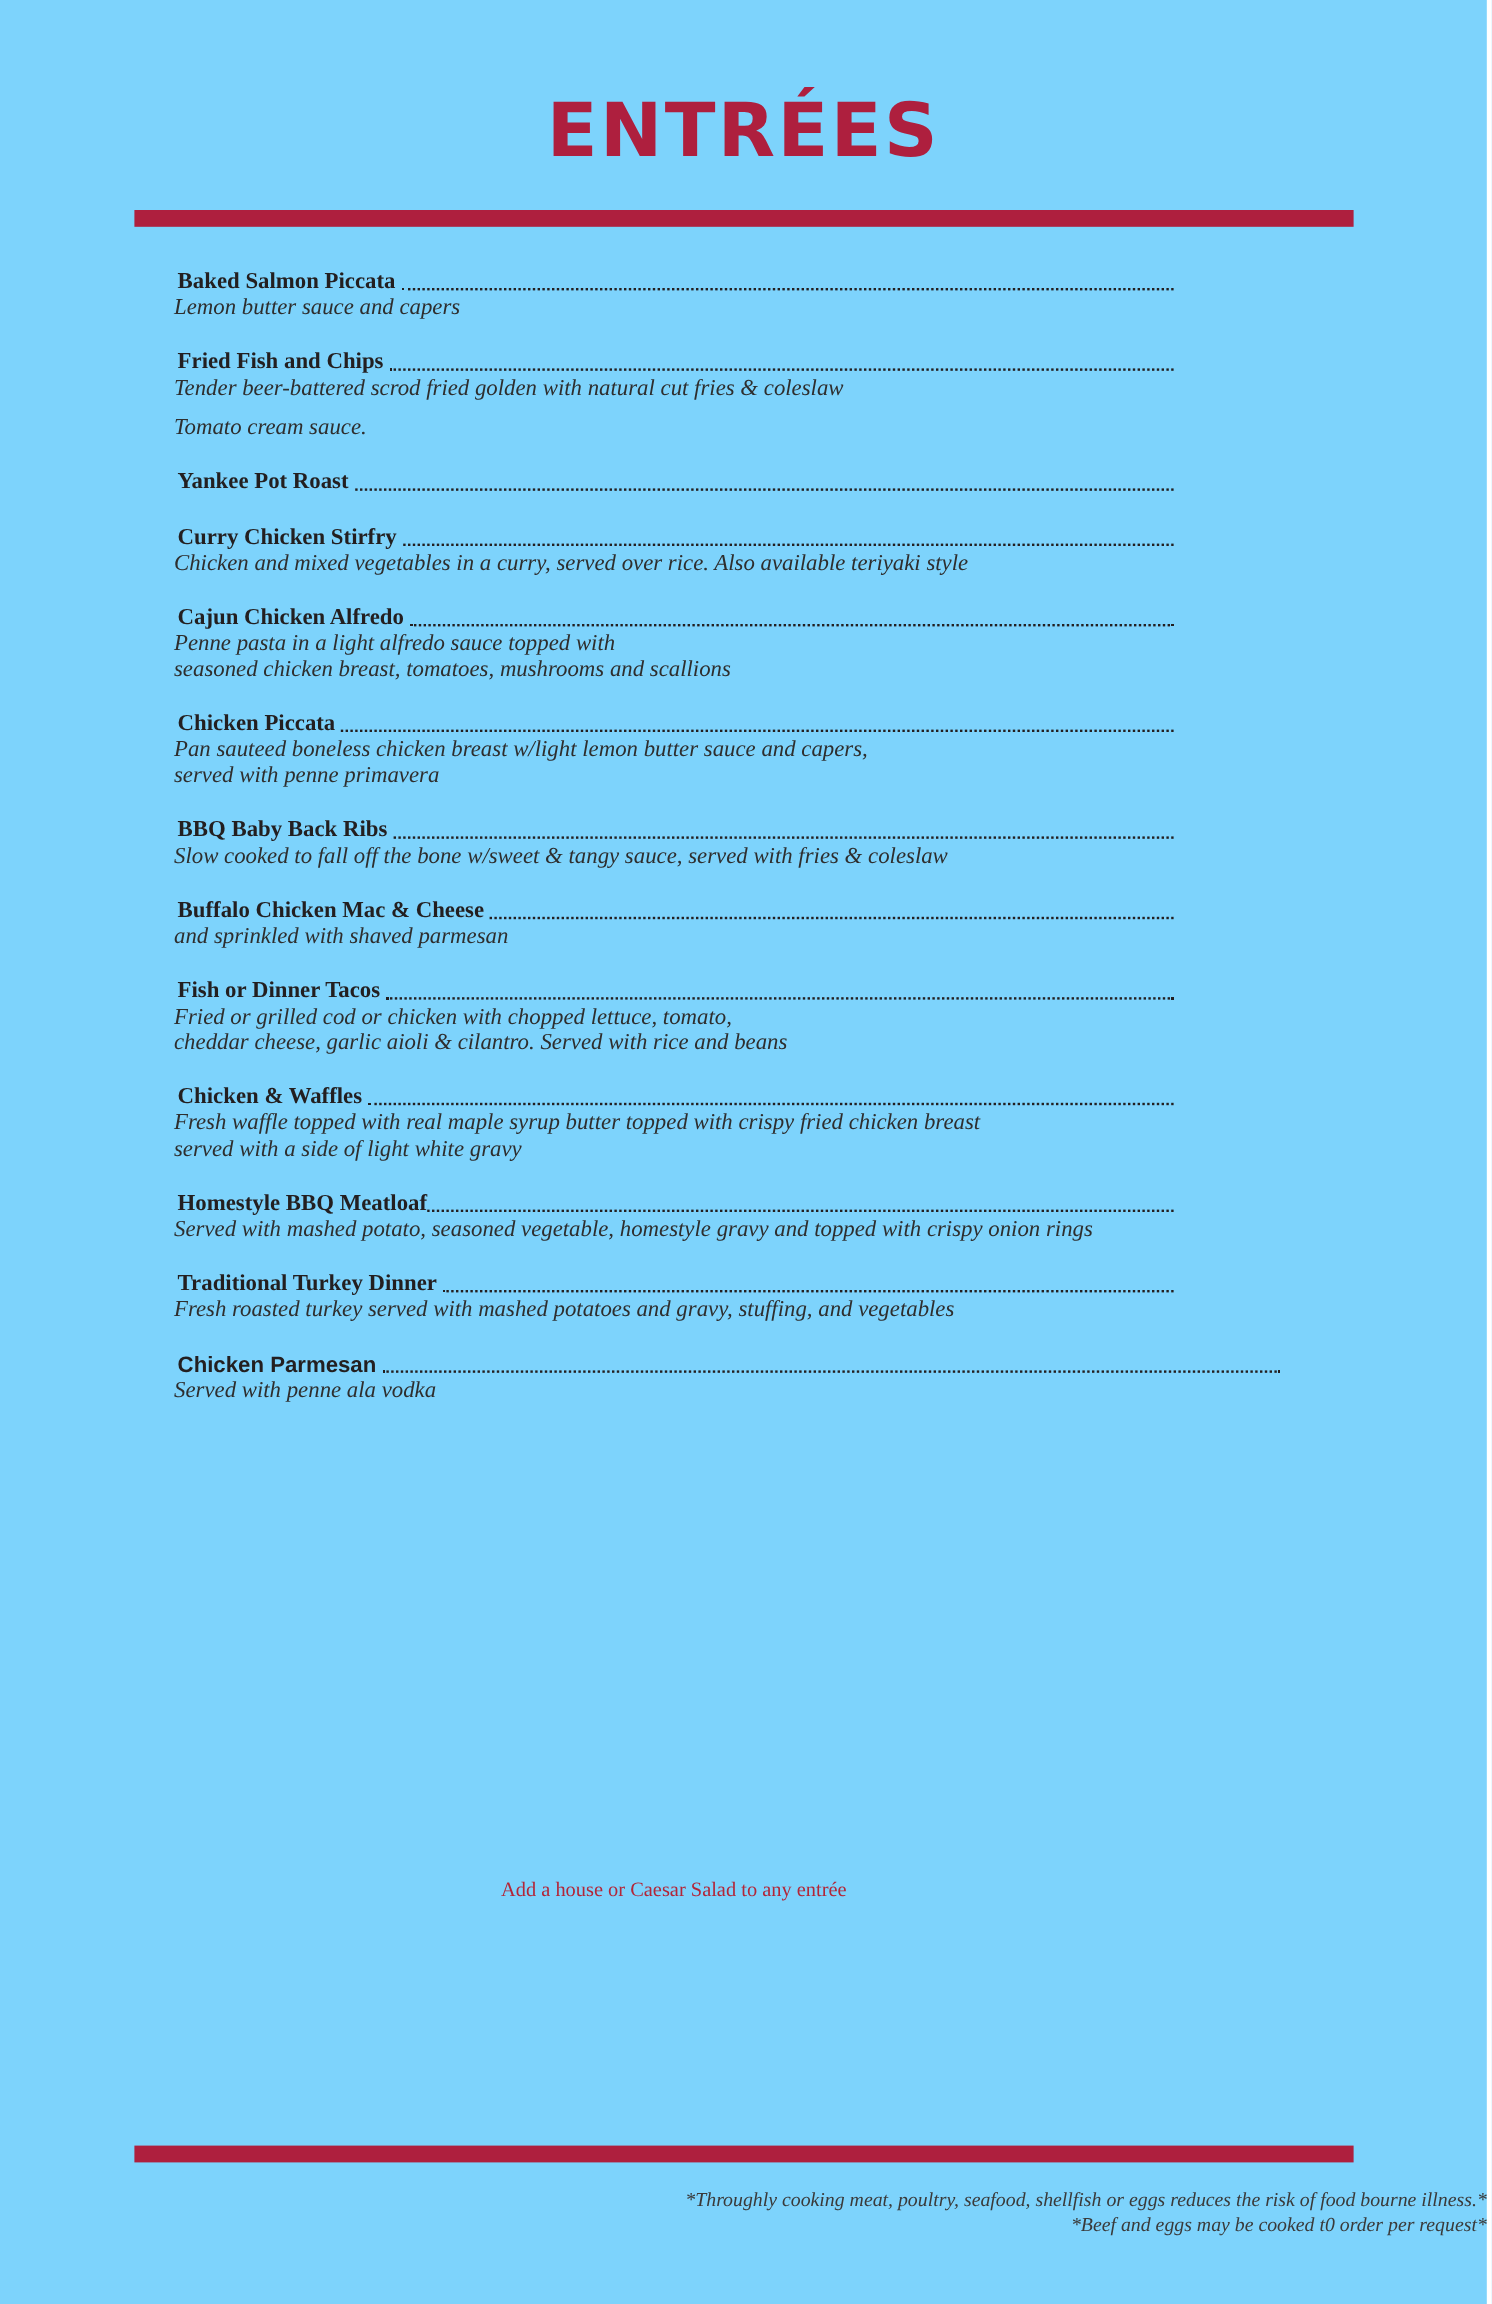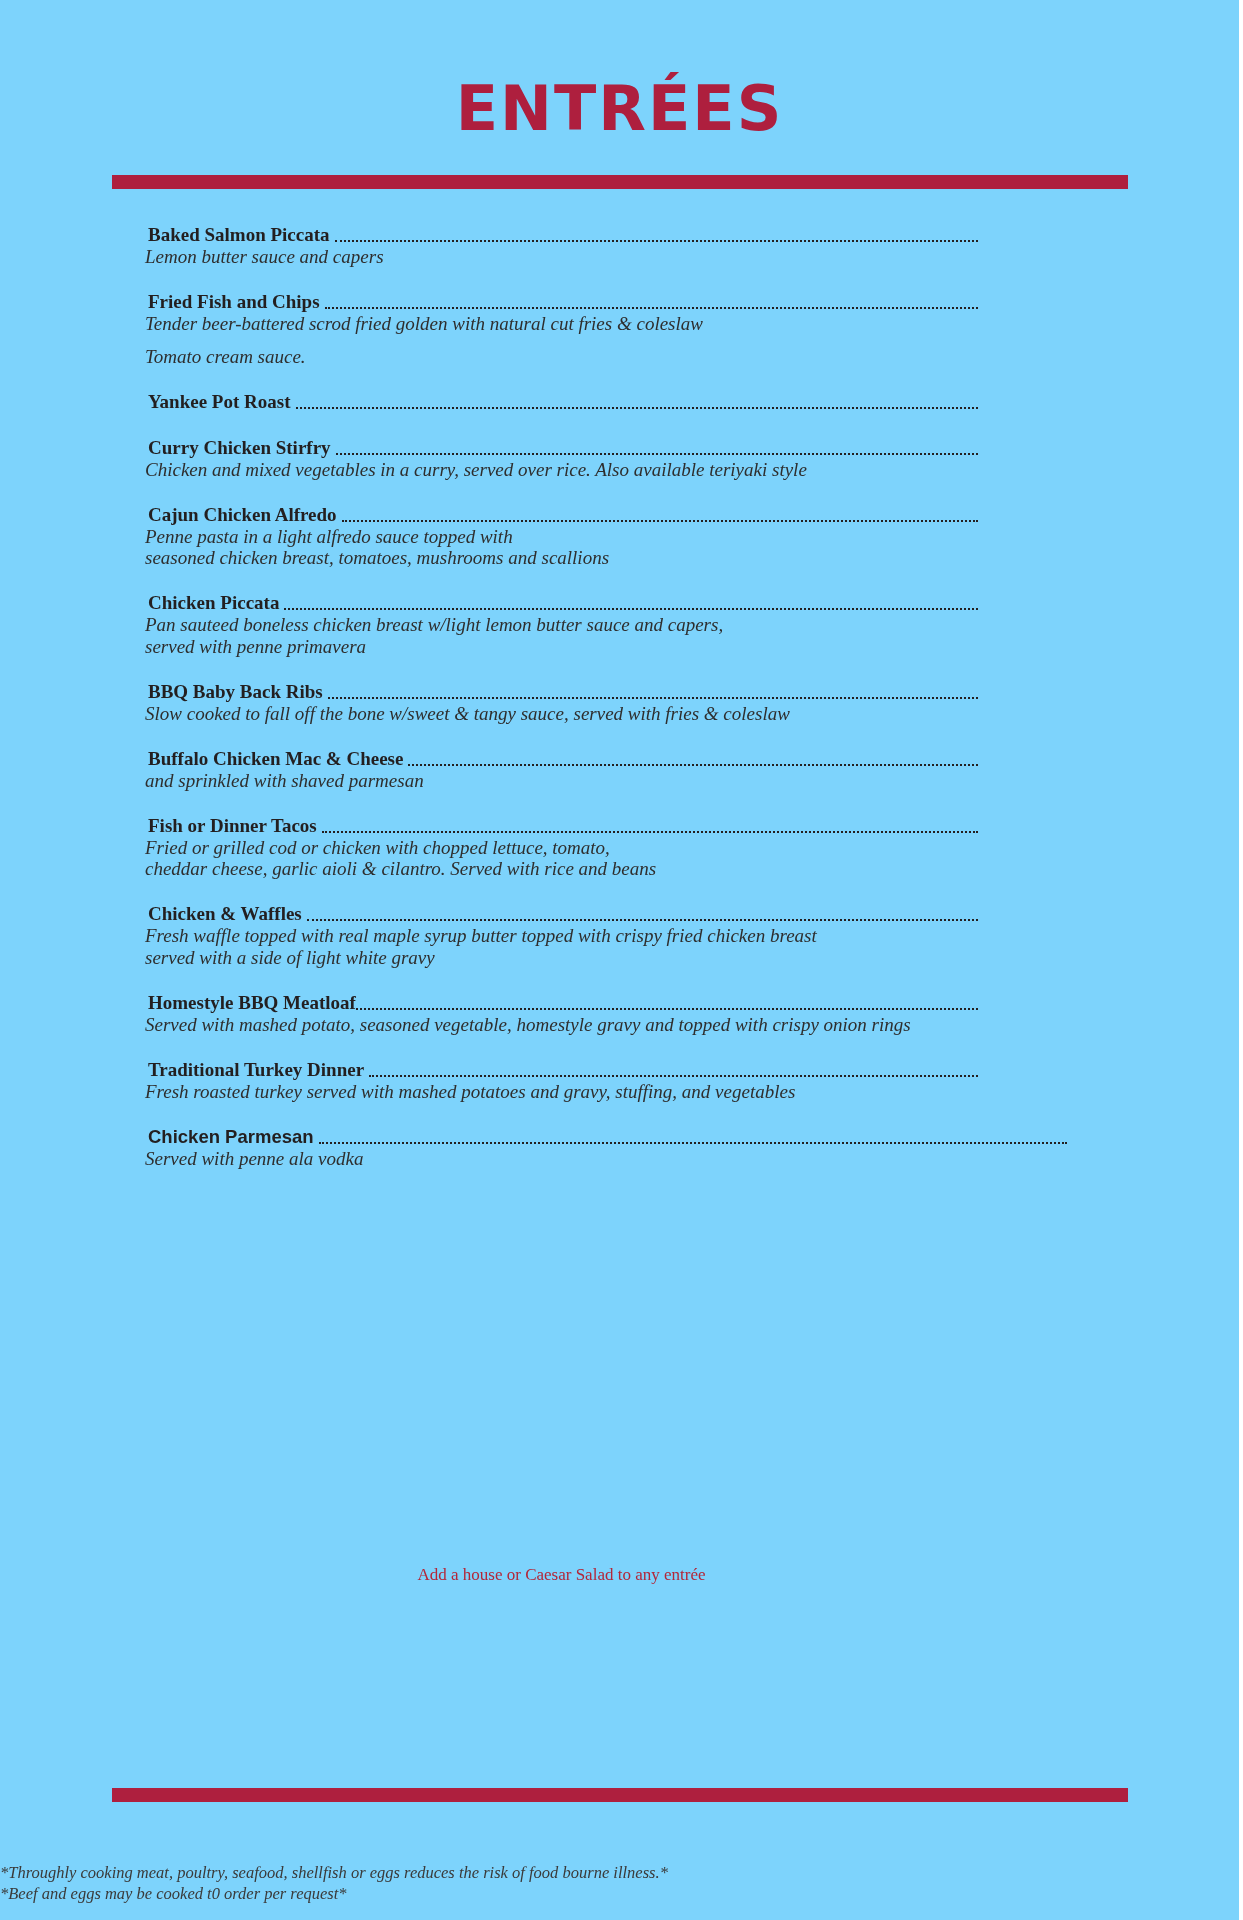--- a/index.html
+++ b/index.html
@@ -80,26 +80,25 @@
     text-align: center;
     font-size: 17px;
     color: #b32638;
     margin-top: 13px;
   }
   .footer {
     position: absolute;
     top: 1822px;
     left: 0;
     width: 100%;
-    text-align: left;
+    text-align: right;
     font-style: italic;
     font-size: 16.5px;
     line-height: 21px;
     color: #3a3a3a;
-    margin-top: 40px;
   }
 </style>
 </head>
 <body>
 
 <div class="page">
   <h1 class="title">ENTRÉES</h1>
   <div class="rule top"></div>
 
   <div class="menu">

